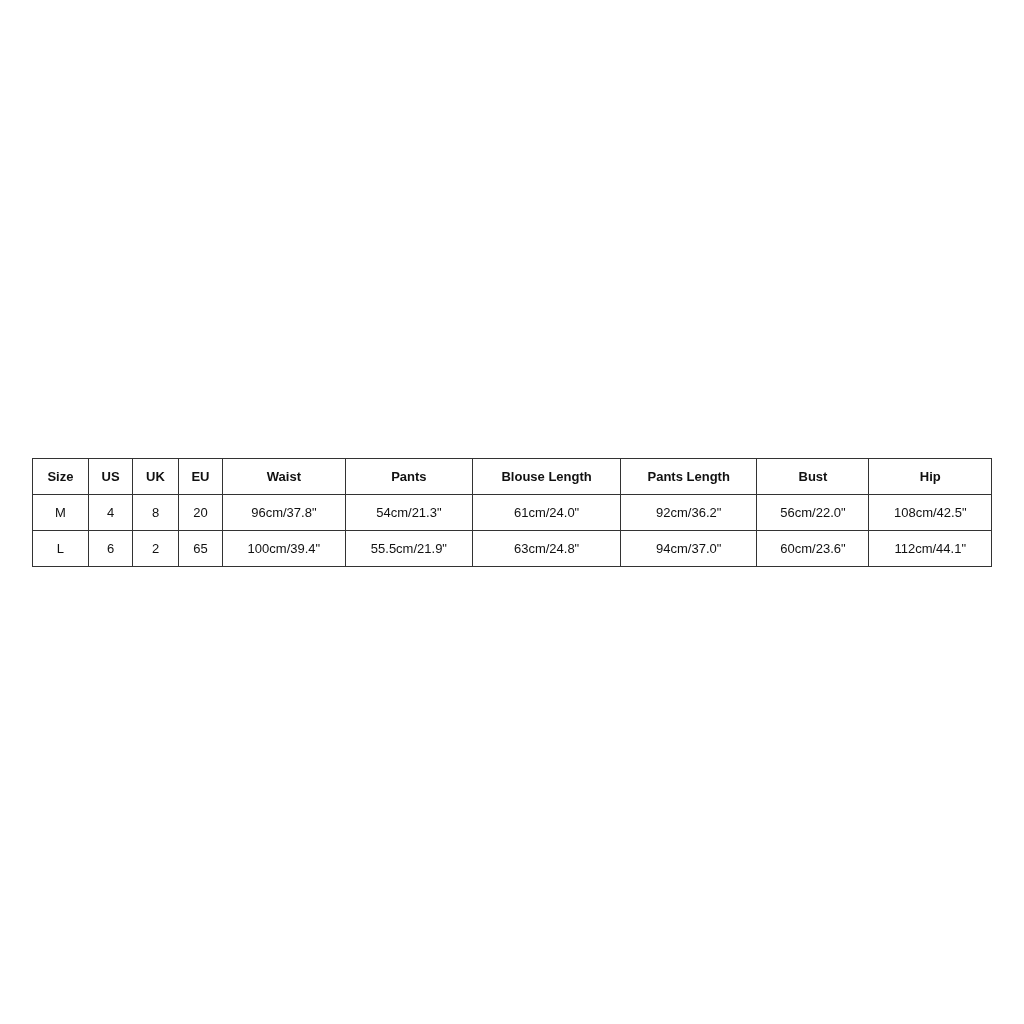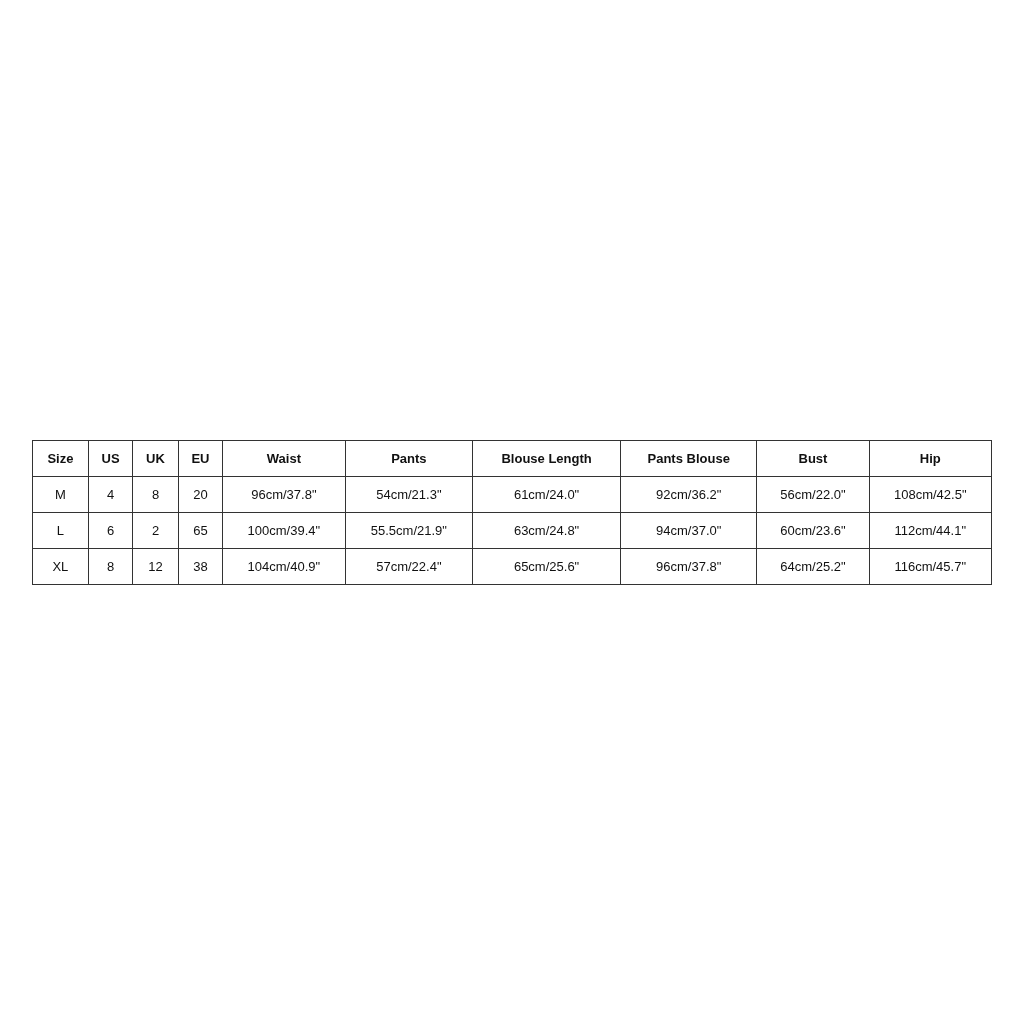--- a/index.html
+++ b/index.html
@@ -53,21 +53,21 @@
   <table>
     <thead>
       <tr>
         <th>Size</th>
         <th>US</th>
         <th>UK</th>
         <th>EU</th>
         <th>Waist</th>
         <th>Pants</th>
         <th>Blouse Length</th>
-        <th>Pants Blouse</th>
+        <th>Pants Length</th>
         <th>Bust</th>
         <th>Hip</th>
       </tr>
     </thead>
     <tbody id="table-body">
     <tr>
           <td>M</td>
           <td>4</td>
           <td>8</td>
           <td>20</td>
@@ -83,27 +83,15 @@
           <td>6</td>
           <td>2</td>
           <td>65</td>
           <td>100cm/39.4"</td>
           <td>55.5cm/21.9"</td>
           <td>63cm/24.8"</td>
           <td>94cm/37.0"</td>
           <td>60cm/23.6"</td>
           <td>112cm/44.1"</td>
         </tr>
-        <tr>
-          <td>XL</td>
-          <td>8</td>
-          <td>12</td>
-          <td>38</td>
-          <td>104cm/40.9"</td>
-          <td>57cm/22.4"</td>
-          <td>65cm/25.6"</td>
-          <td>96cm/37.8"</td>
-          <td>64cm/25.2"</td>
-          <td>116cm/45.7"</td>
-        </tr>
       </tbody>
   </table>
 </div>
 
 </body></html>

